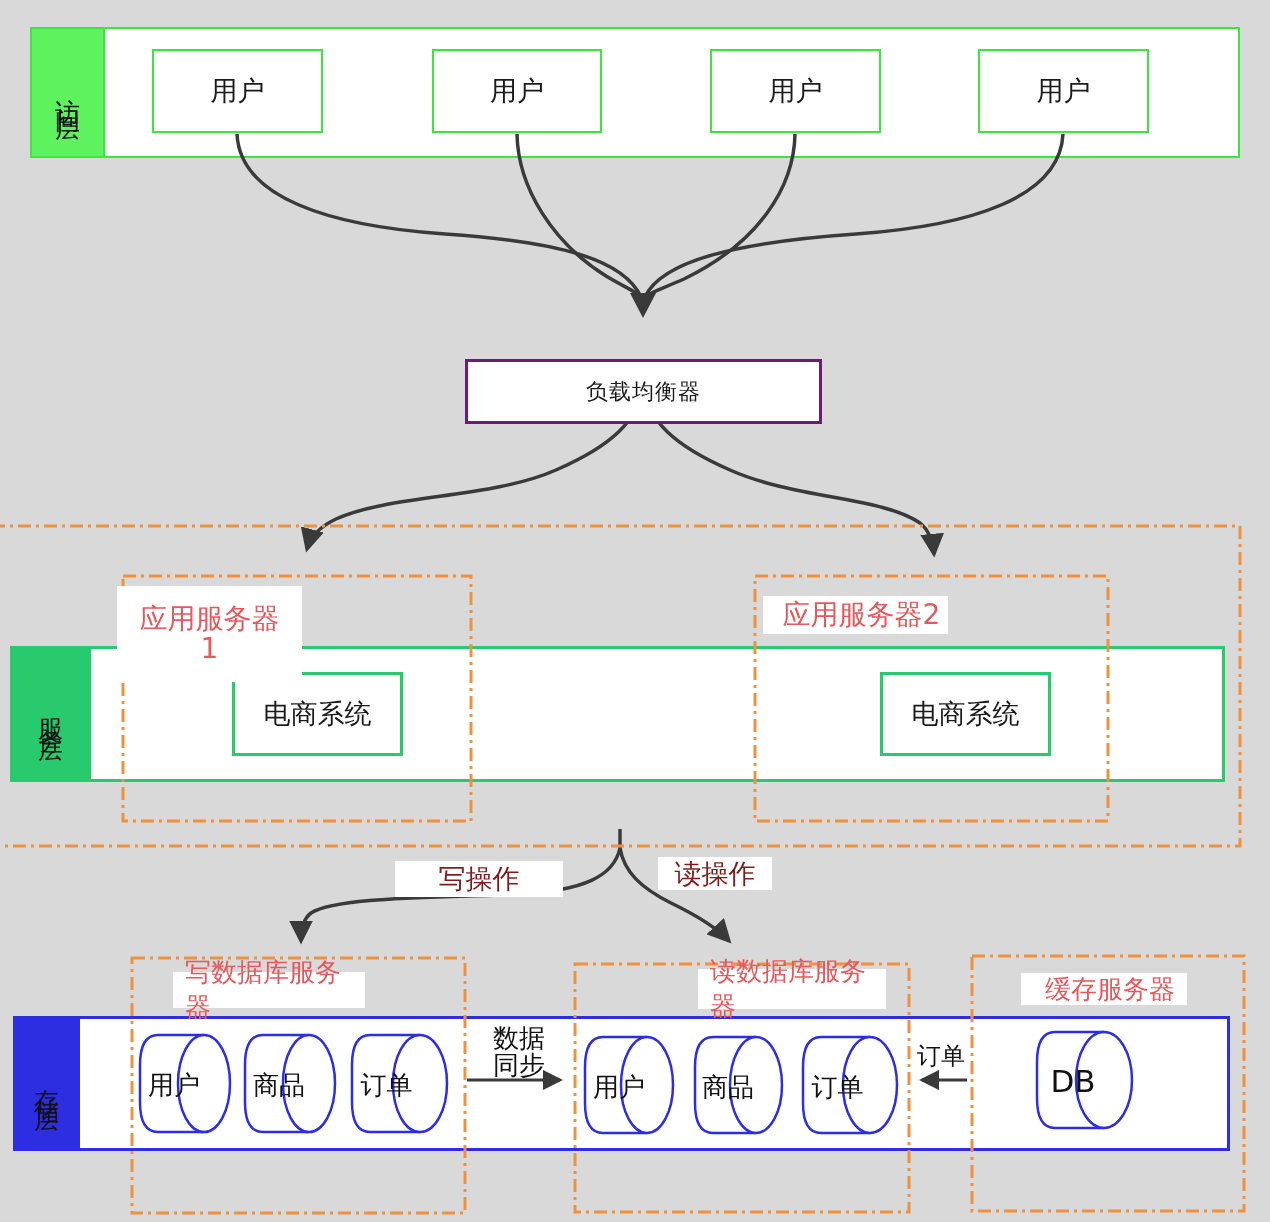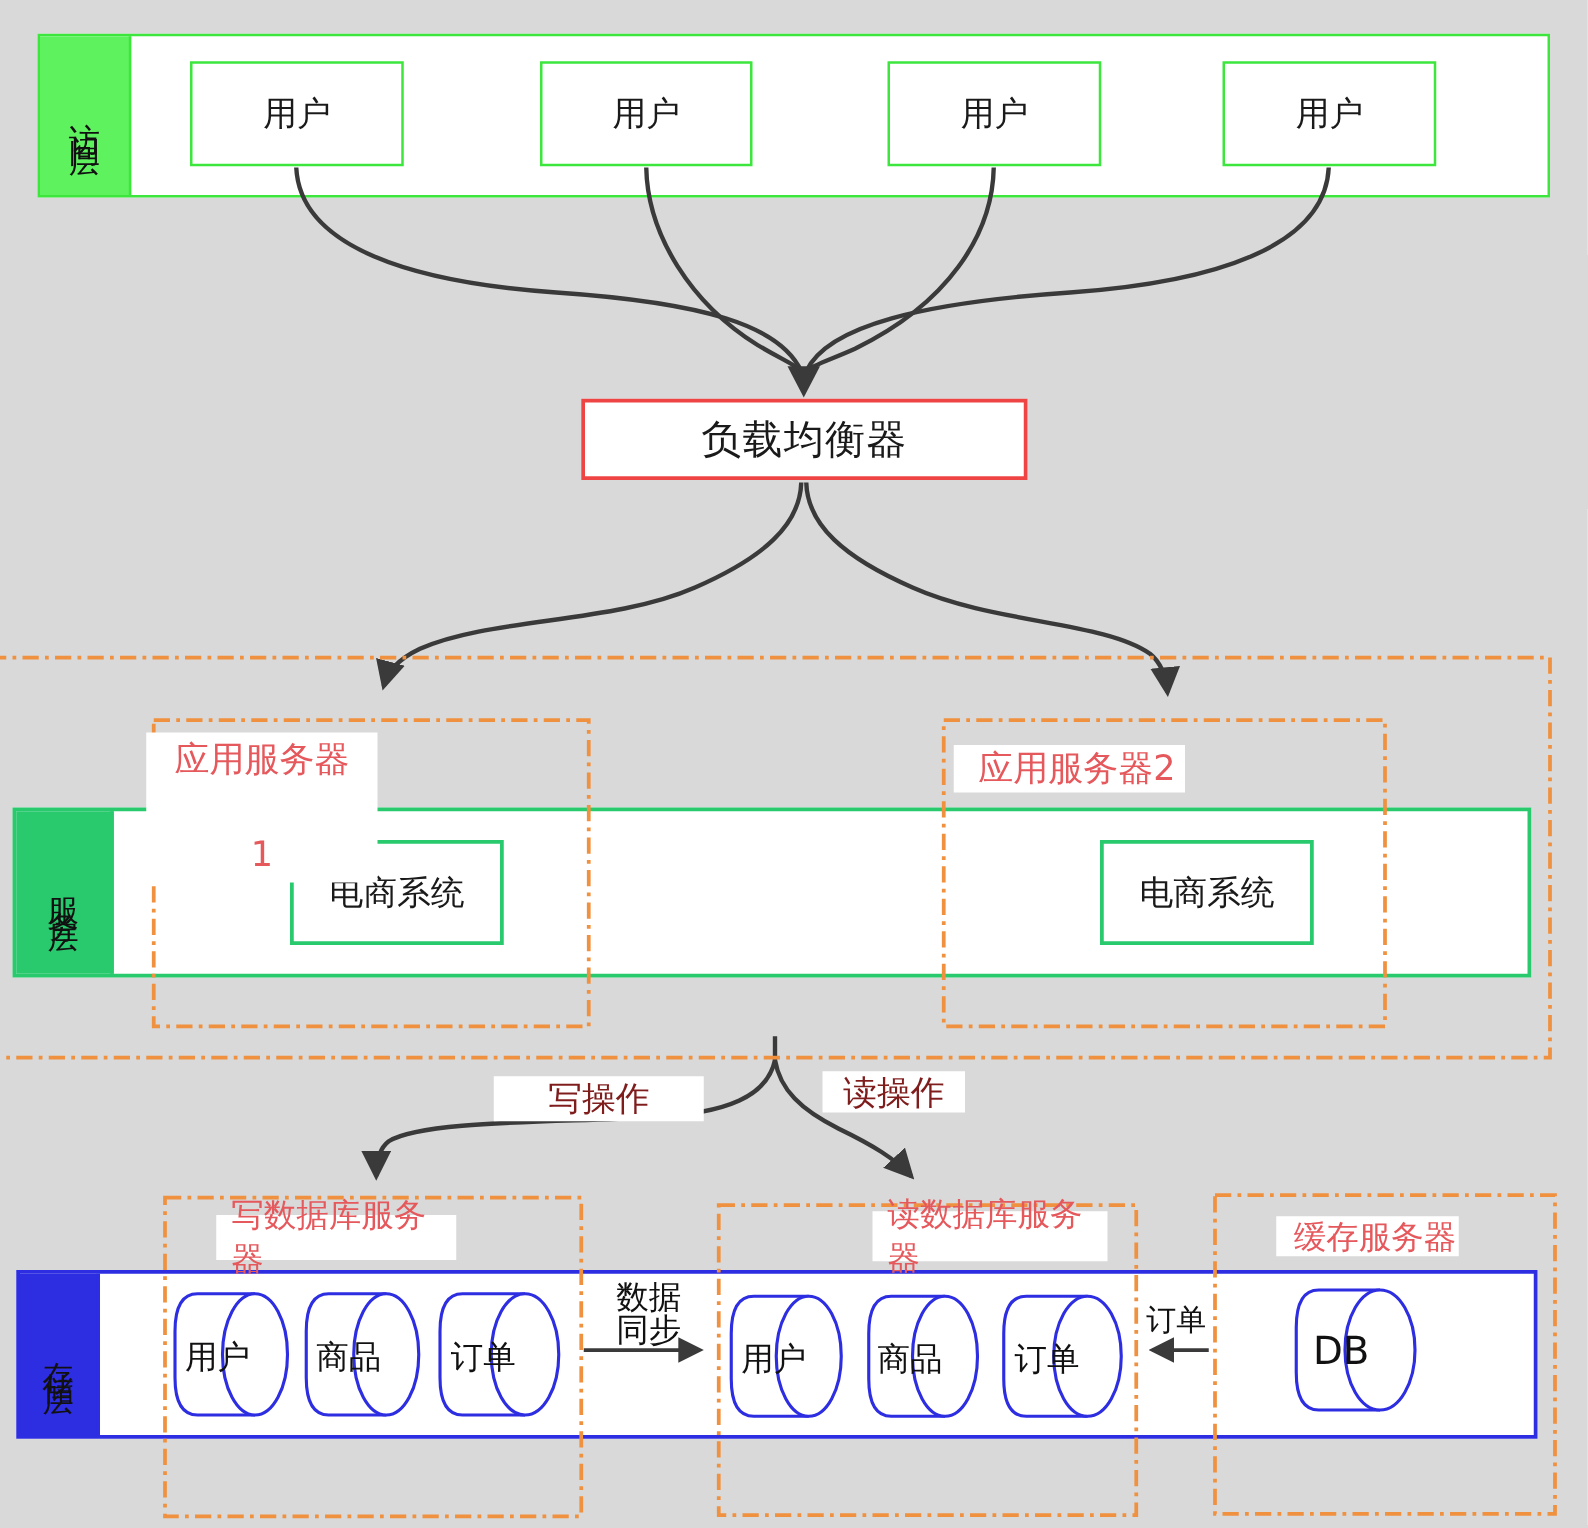--- a/index.html
+++ b/index.html
@@ -13,21 +13,21 @@
   #access-band{left:30px;top:27px;width:1210px;height:131px;border:2px solid #3de63d;}
   #access-band .band-label{width:73px;background:#5ff25f;border-right:2px solid #3de63d;}
   #service-band{left:10px;top:646px;width:1215px;height:136px;border:3px solid #29c96d;}
   #service-band .band-label{width:78px;background:#29c96d;border-right:3px solid #29c96d;}
   #storage-band{left:13px;top:1016px;width:1217px;height:135px;border:3px solid #2d2de2;}
   #storage-band .band-label{width:64px;background:#2d2de2;border-right:3px solid #2d2de2;}
   
   .node{position:absolute;background:#fff;display:flex;align-items:center;justify-content:center;
         box-sizing:border-box;z-index:3;}
   .user-box{border:2px solid #3de63d;font-size:27px;}
-  .lb-box{border:3px solid #ef4444;font-size:32px;letter-spacing:1px;}
+  .lb-box{border:3px solid #701a75;font-size:22px;letter-spacing:1px;margin-top:40px;}
   .shop-box{border:3px solid #29c96d;font-size:27px;}
   
   .wlabel{position:absolute;background:#fff;display:flex;align-items:center;justify-content:center;
           z-index:4;box-sizing:border-box;}
   .red{color:#e5585c;padding-left:12px;}
   .op-label{font-size:27px;color:#7f1d1d;}
   .srv-title{font-size:28px;line-height:30px;text-align:center;}
   .db-title{font-size:26px;margin-left:34px;}
   
   .cyl-label{position:absolute;text-align:center;font-size:26px;color:#111;z-index:4;}
@@ -108,32 +108,32 @@
       <ellipse cx="647" cy="1085" rx="26" ry="48"></ellipse>
       <path d="M 756 1037 L 713 1037 Q 695 1037 695 1067 L 695 1103 Q 695 1133 713 1133 L 756 1133"></path>
       <ellipse cx="756" cy="1085" rx="26" ry="48"></ellipse>
       <path d="M 870 1037 L 821 1037 Q 803 1037 803 1067 L 803 1103 Q 803 1133 821 1133 L 870 1133"></path>
       <ellipse cx="870" cy="1085" rx="27" ry="48"></ellipse>
       <path d="M 1104 1032 L 1055 1032 Q 1037 1032 1037 1062 L 1037 1098 Q 1037 1128 1055 1128 L 1104 1128"></path>
       <ellipse cx="1104" cy="1080" rx="28" ry="48"></ellipse>
     </g>
   </svg>
 
-  <div class="wlabel srv-title red" style="left:117px;top:586px;width:185px;padding:7px 0;flex-direction:column;gap:46px;">
+  <div class="wlabel srv-title red" style="left:117px;top:586px;width:185px;padding:18px 0;flex-direction:column;">
     <span>应用服务器</span>
     <span>1</span>
   </div>
   <div class="wlabel srv-title red" style="left:763px;top:596px;width:185px;height:38px;">应用服务器2</div>
 
   <div class="wlabel op-label" style="left:395px;top:861px;width:168px;height:36px;">写操作</div>
   <div class="wlabel op-label" style="left:658px;top:857px;width:114px;height:33px;">读操作</div>
 
   <div class="wlabel db-title red" style="left:139px;top:972px;width:192px;height:36px;">写数据库服务器</div>
   <div class="wlabel db-title red" style="left:664px;top:969px;width:188px;height:40px;">读数据库服务器</div>
-  <div class="wlabel db-title red" style="left:987px;top:973px;width:146px;height:32px;">缓存服务器</div>
+  <div class="wlabel db-title red" style="left:987px;top:973px;width:166px;height:32px;">缓存服务器</div>
 
   <div class="cyl-label" style="left:134px;top:1068px;width:80px;">用户</div>
   <div class="cyl-label" style="left:239px;top:1068px;width:80px;">商品</div>
   <div class="cyl-label" style="left:344px;top:1068px;width:85px;">订单</div>
   <div class="cyl-label" style="left:579px;top:1070px;width:80px;">用户</div>
   <div class="cyl-label" style="left:688px;top:1070px;width:80px;">商品</div>
   <div class="cyl-label" style="left:795px;top:1070px;width:85px;">订单</div>
   <div class="cyl-label" style="left:1033px;top:1063px;width:80px;font-size:31px;">DB</div>
 
   <div class="plain-label" style="left:488px;top:1025px;width:62px;font-size:26px;line-height:27px;">

